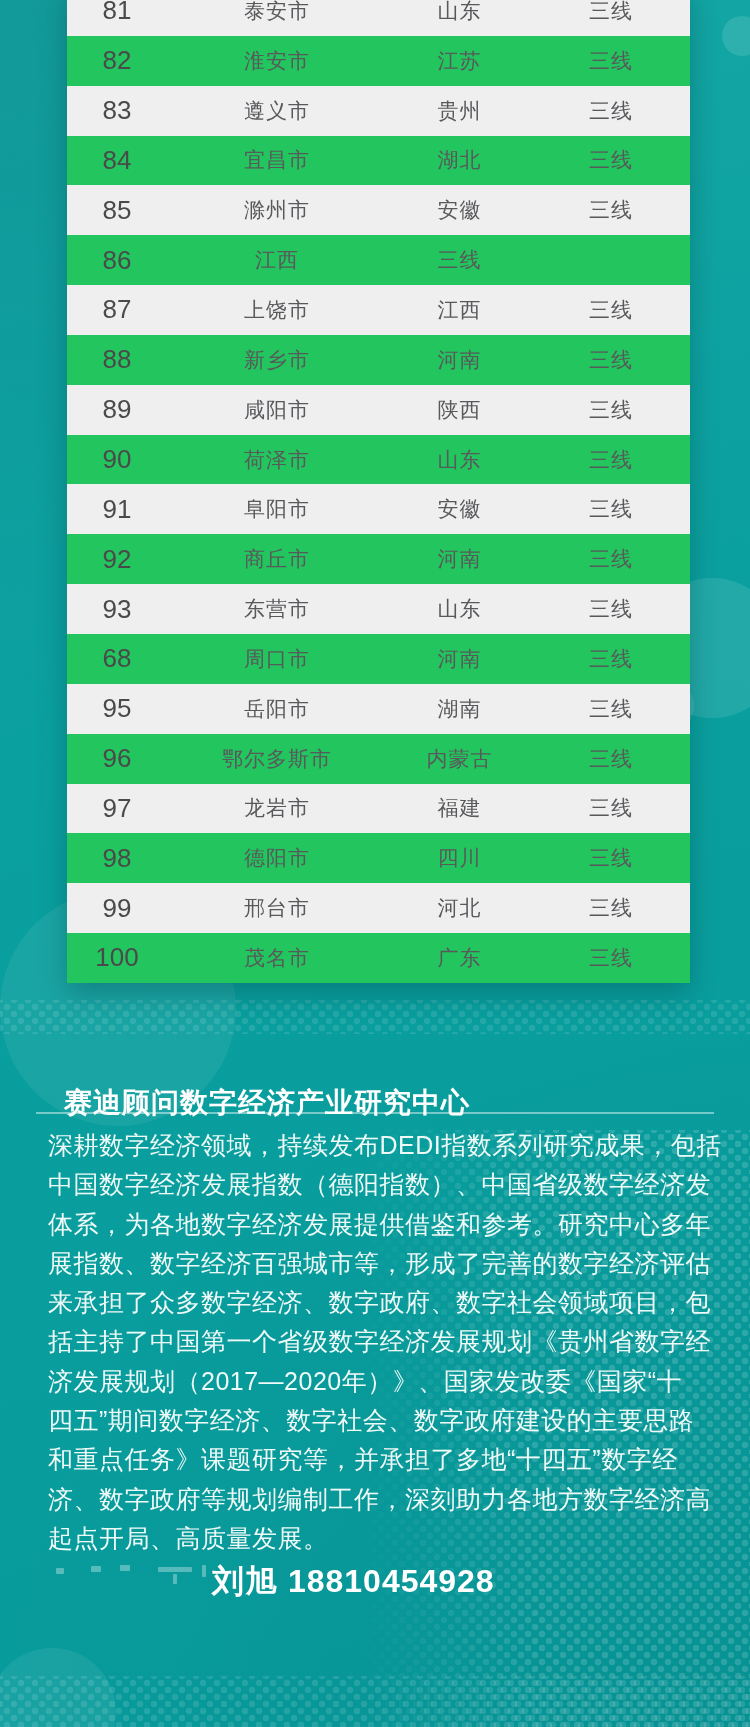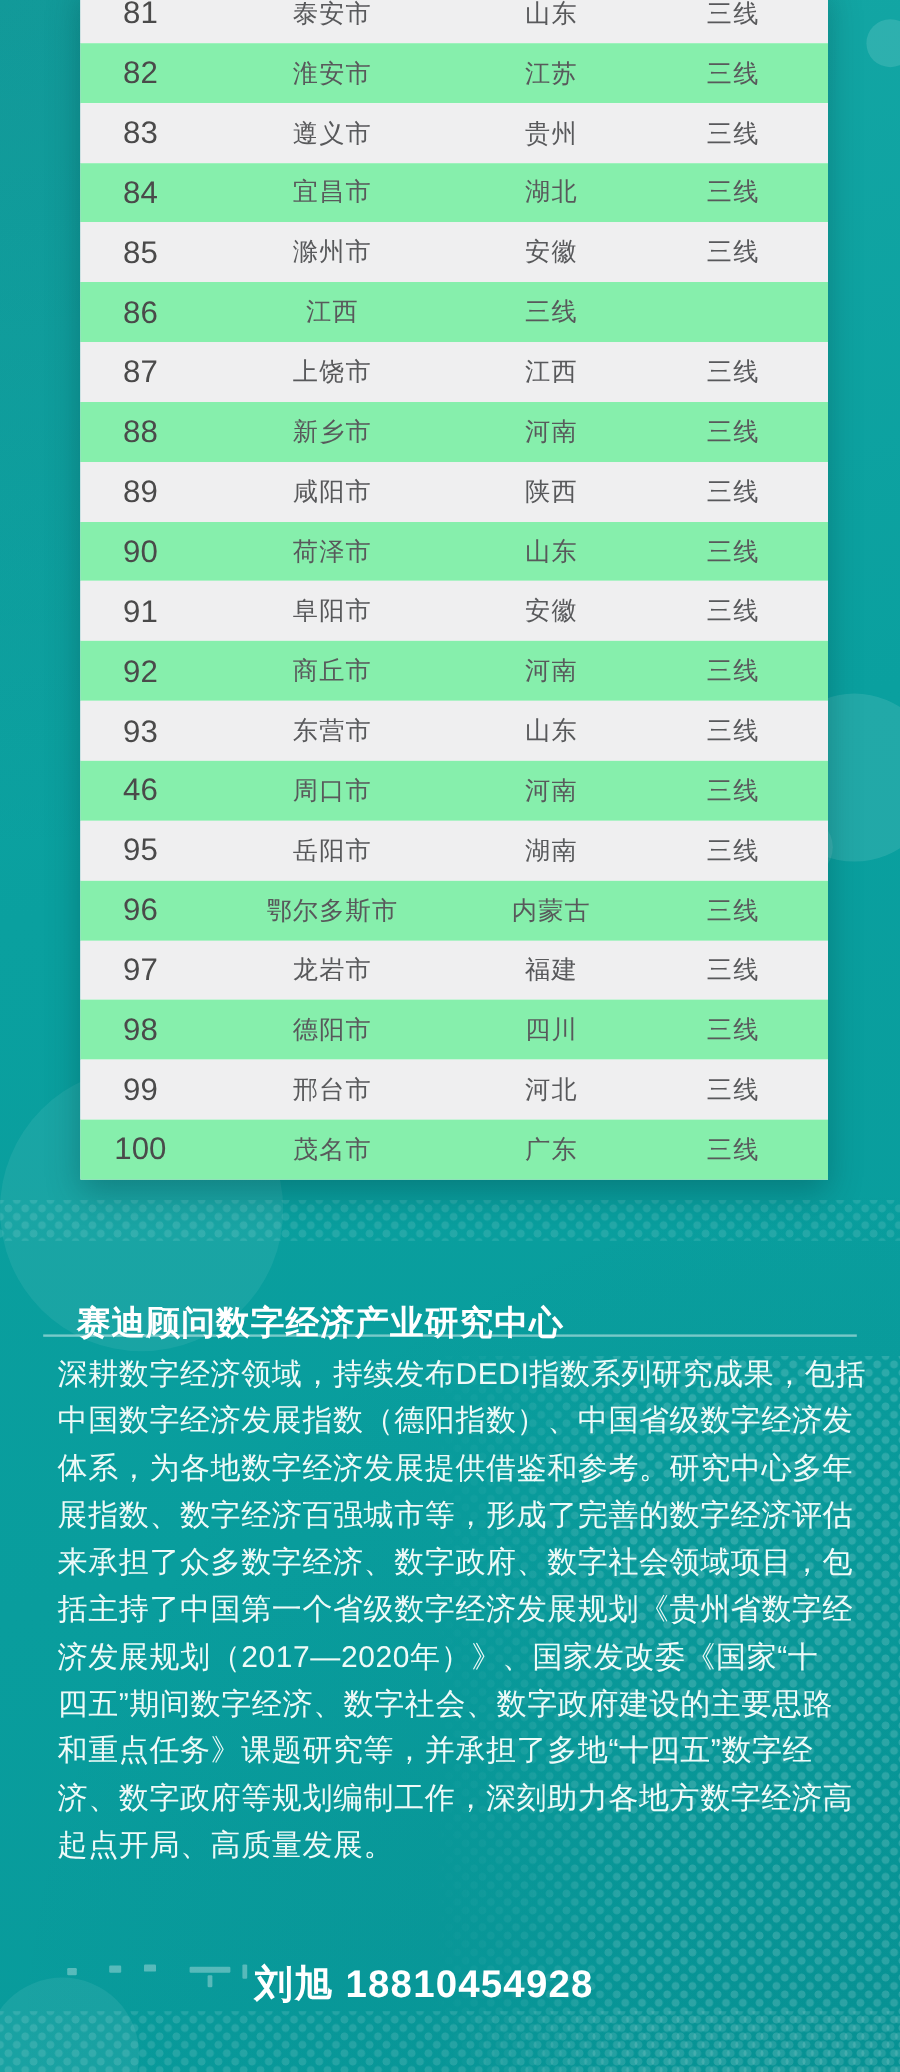--- a/index.html
+++ b/index.html
@@ -56,21 +56,21 @@
     width: 623px;
     height: 997px;
     background: #ffffff;
     box-shadow: 0 10px 26px rgba(0, 45, 50, 0.30);
   }
   .t-row {
     display: grid;
     grid-template-columns: 100px 220px 145px 158px;
     align-items: center;
     height: 49.85px;
-    background: #86efac;
+    background: #22c55e;
   }
   .t-row.alt { background: #efeff0; }
   .cell { text-align: center; color: #58595b; font-size: 21px; letter-spacing: 1px; }
   .cell.rank { font-size: 26px; color: #4a4a4a; letter-spacing: 0; }
 
   
   .section-heading {
     position: absolute;
     left: 48px; top: 1068px;
     margin: 16px;
@@ -92,21 +92,21 @@
     font-size: 25px;
     line-height: 39.3px;
     color: #eefaf8;
     letter-spacing: 0.5px;
   }
   .paragraph .p-line { white-space: nowrap; }
 
   
   .contact {
     position: absolute;
-    left: 0; top: 1630px;
+    left: 0; top: 1558px;
     width: 638px; height: 48px; text-decoration: underline;
   }
   .contact-text {
     position: absolute;
     left: 212px; top: 2px;
     font-size: 32px;
     font-weight: bold;
     color: #ffffff;
     letter-spacing: 1px;
     white-space: nowrap;
@@ -210,21 +210,21 @@
           <span class="cell province">河南</span>
           <span class="cell tier">三线</span>
         </div>
         <div class="t-row alt">
           <span class="cell rank">93</span>
           <span class="cell city">东营市</span>
           <span class="cell province">山东</span>
           <span class="cell tier">三线</span>
         </div>
         <div class="t-row">
-          <span class="cell rank">46</span>
+          <span class="cell rank">68</span>
           <span class="cell city">周口市</span>
           <span class="cell province">河南</span>
           <span class="cell tier">三线</span>
         </div>
         <div class="t-row alt">
           <span class="cell rank">95</span>
           <span class="cell city">岳阳市</span>
           <span class="cell province">湖南</span>
           <span class="cell tier">三线</span>
         </div>

